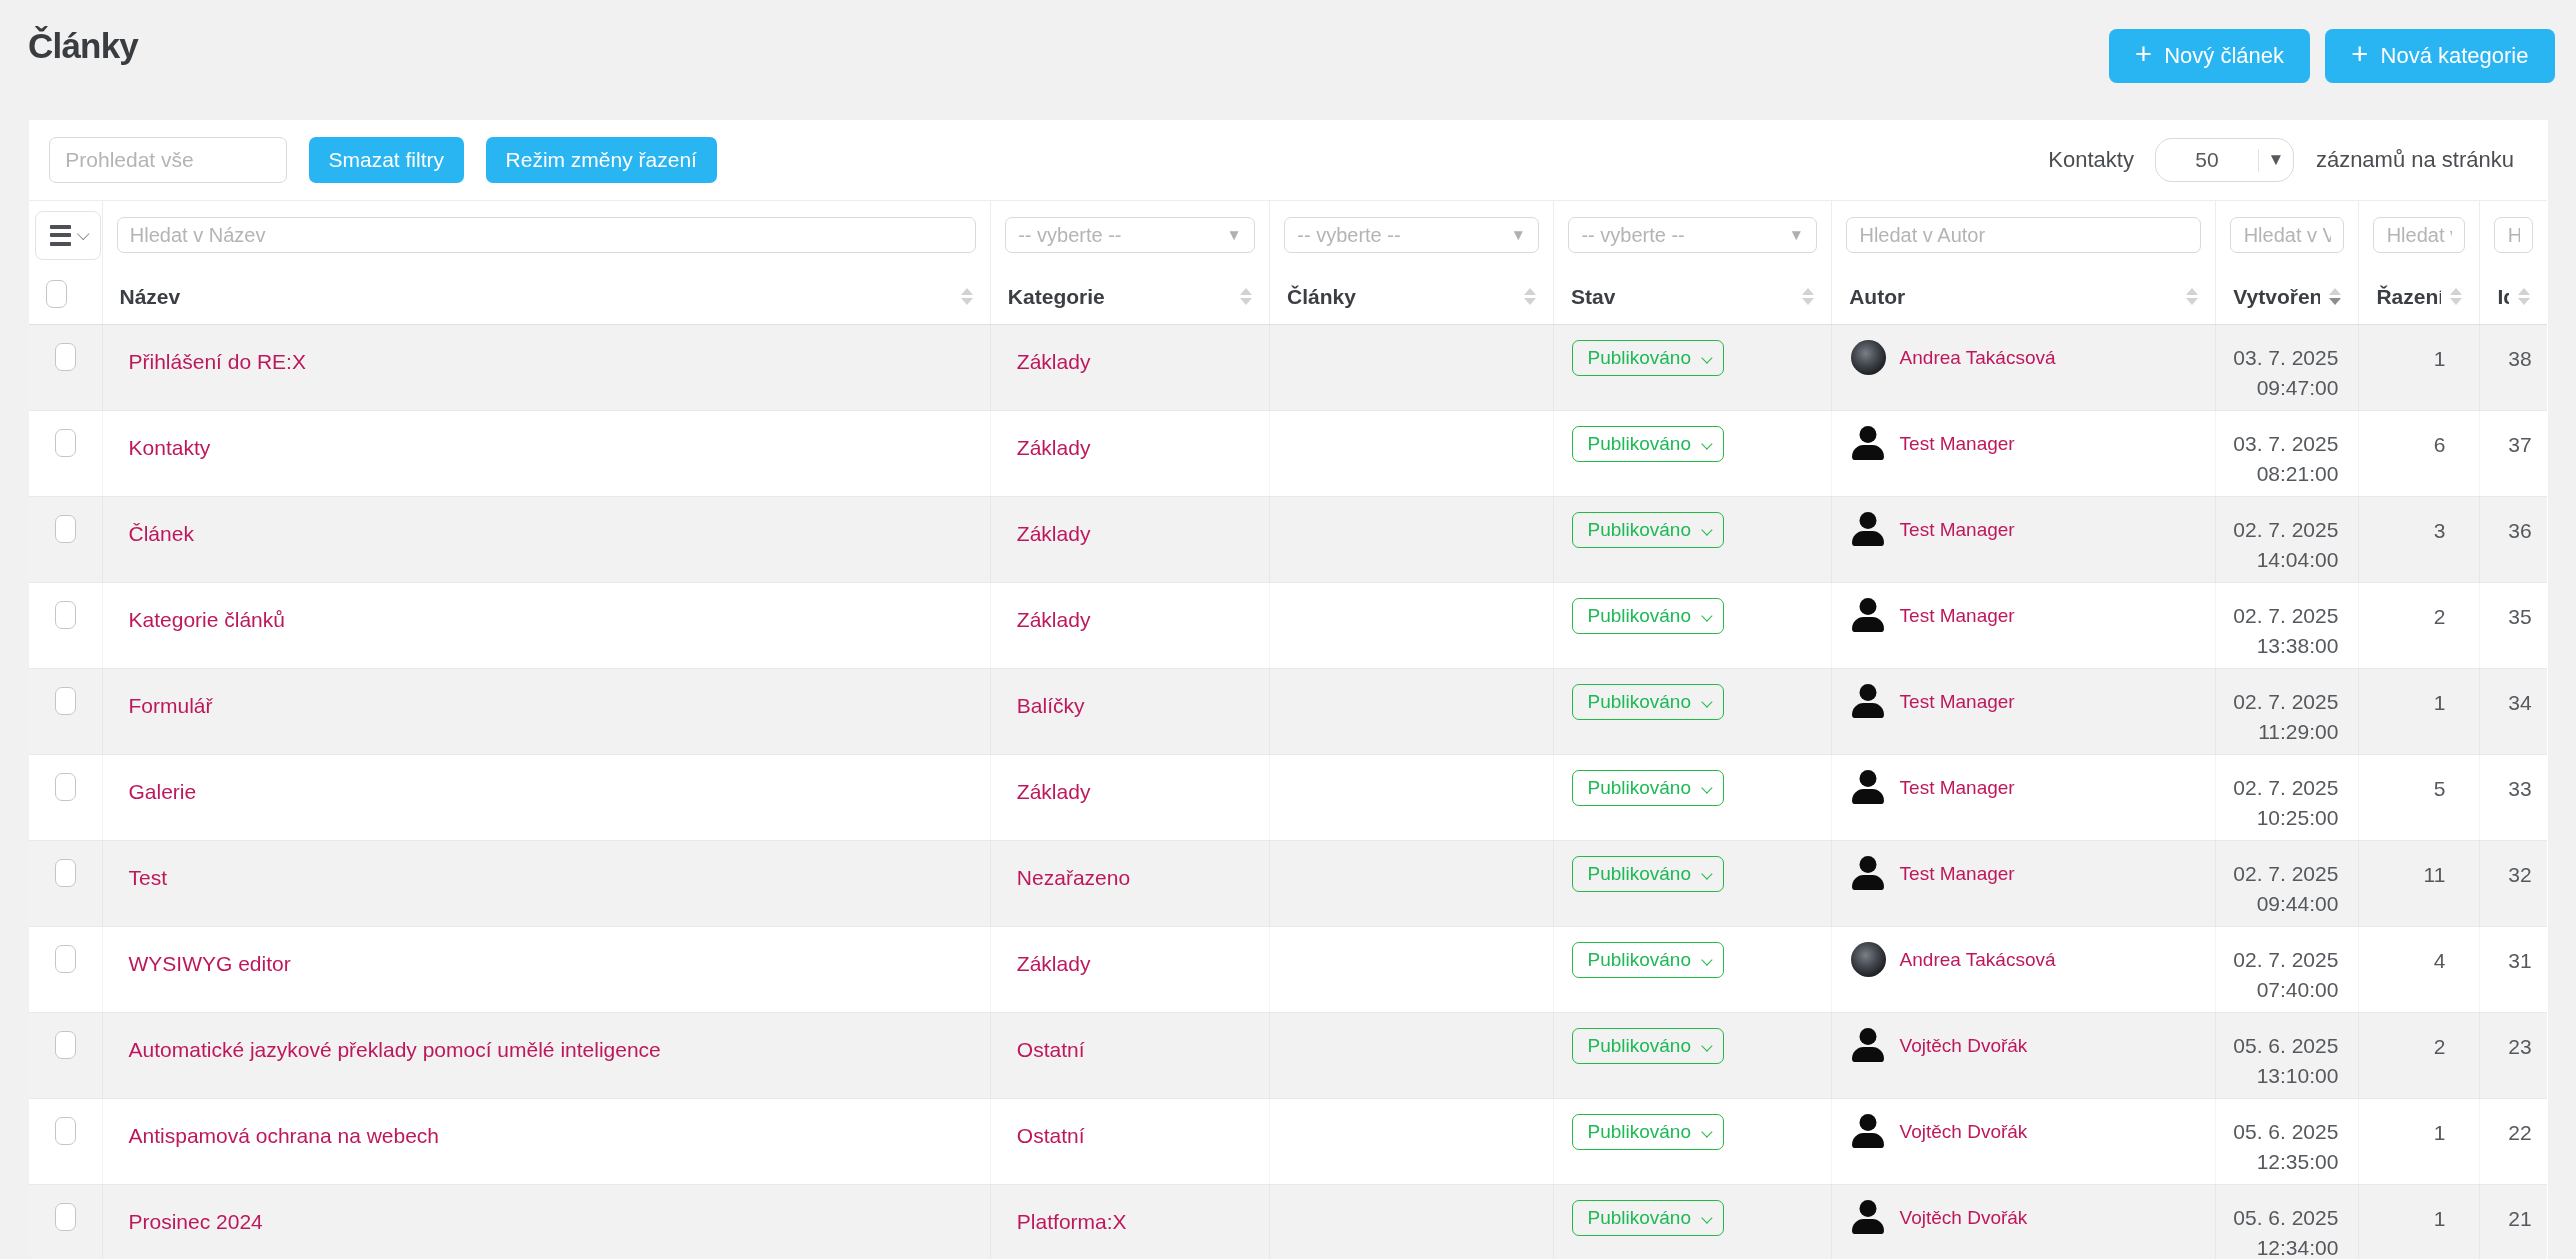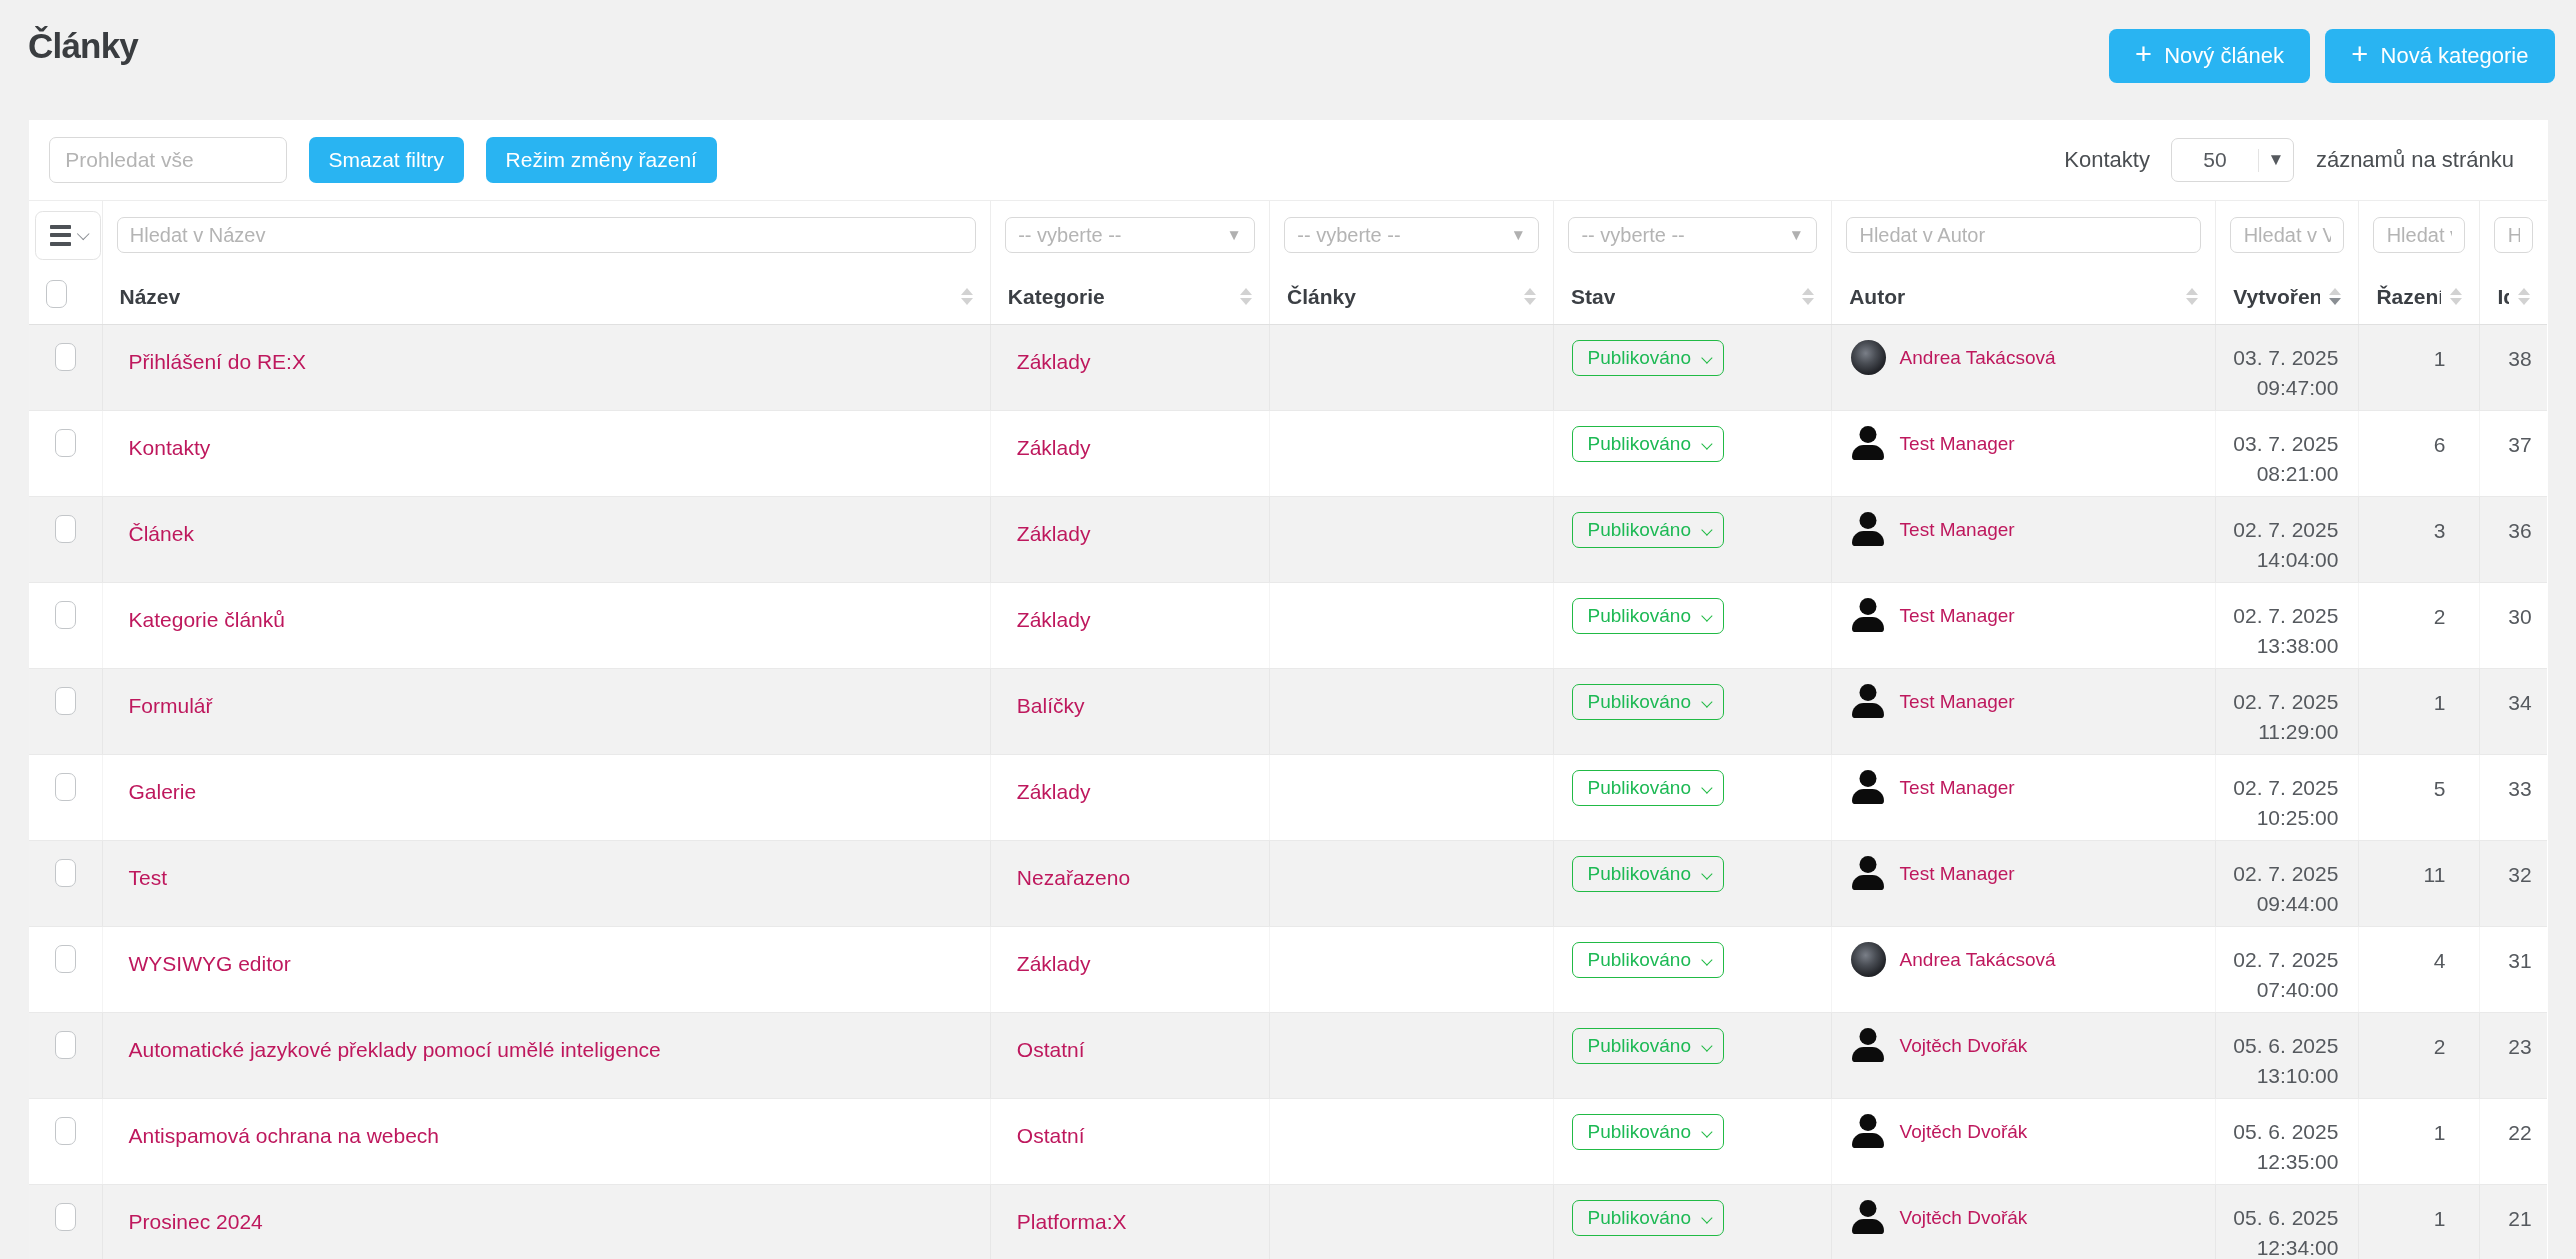--- a/index.html
+++ b/index.html
@@ -66,23 +66,23 @@
     font-size: 21px;
     color: #555;
     padding: 0 15.3px;
     outline: none;
   }
   .toolbar input::placeholder, .filter-row input::placeholder { color: #b4b4b4; }
   .btn-blue.small { height: 46px; font-size: 21px; padding: 0 20px; border-radius: 7px; gap: 0; }
   .toolbar .spacer { flex: 1; }
   .toolbar .show-label, .toolbar .records-label { font-size: 22px; color: #4a4e52; }
   .page-size-select {
-    width: 123px; height: 44px;
+    width: 139px; height: 44px;
     border: 0.8px solid #d9d9d9;
-    border-radius: 7px;
+    border-radius: 17px;
     display: inline-flex;
     align-items: center;
     cursor: pointer;
     background: #fff;
   }
   .page-size-select .val { flex: 1; text-align: center; font-size: 21px; color: #55595e; }
   .page-size-select .divider { width: 0.8px; height: 23px; background: #e3e3e3; }
   .page-size-select .caret {
     width: 35px; text-align: center; font-size: 17px; color: #55595e;
   }
@@ -456,21 +456,21 @@
       <span class="author-wrap">
         <span class="avatar silhouette"></span>
         <a class="cell-link">Test Manager</a>
       </span>
     </td>
     <td class="c-created">
       <div>02. 7. 2025</div>
       <div>13:38:00</div>
     </td>
     <td class="c-order">2</td>
-    <td class="c-id">30</td>
+    <td class="c-id">35</td>
   </tr>
 
   <tr>
     <td class="cb-cell"><span class="checkbox"></span></td>
     <td class="c-name"><a class="cell-link">Formulář</a></td>
     <td class="c-cat"><a class="cell-link">Balíčky</a></td>
     <td class="c-tags"></td>
     <td class="c-status">
       <span class="badge">
         <span>Publikováno</span>

